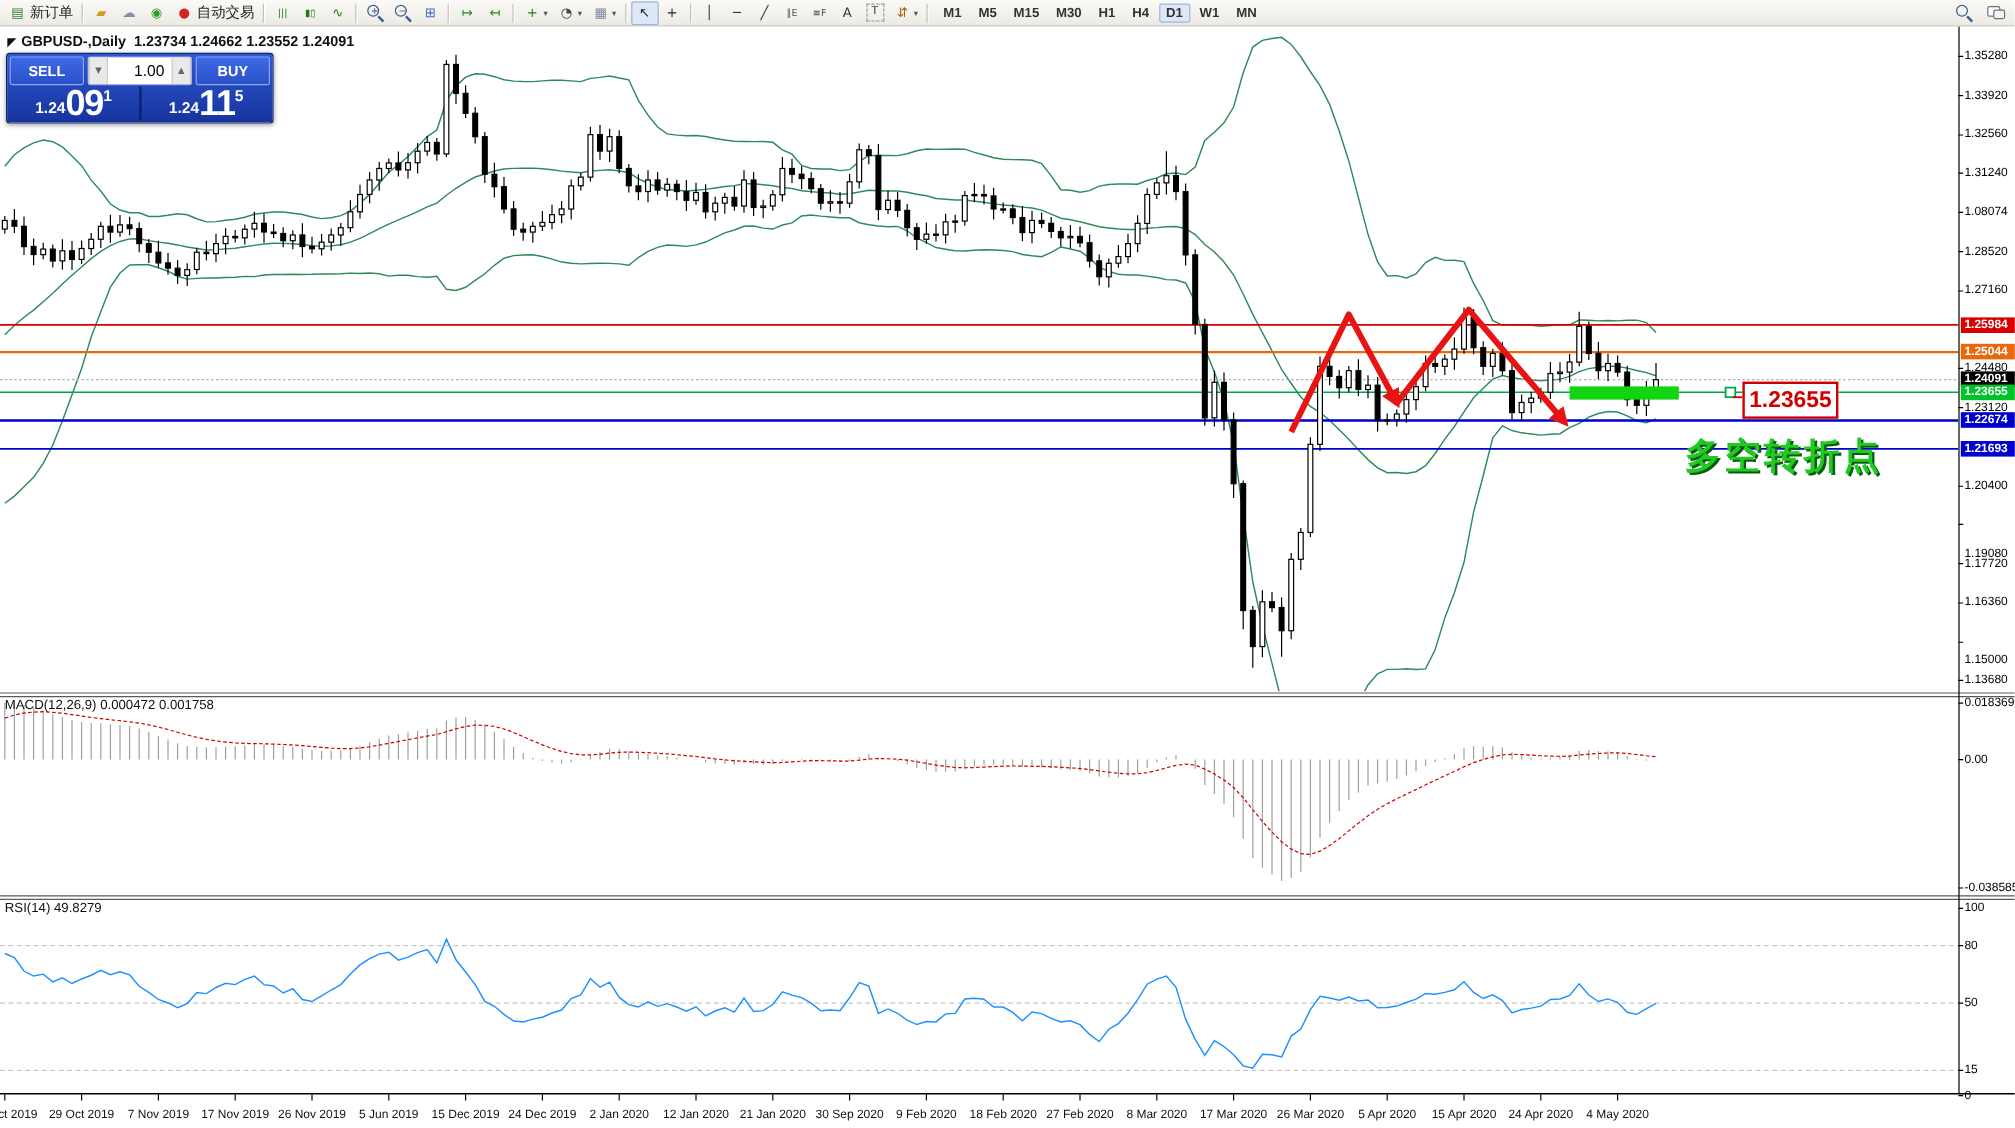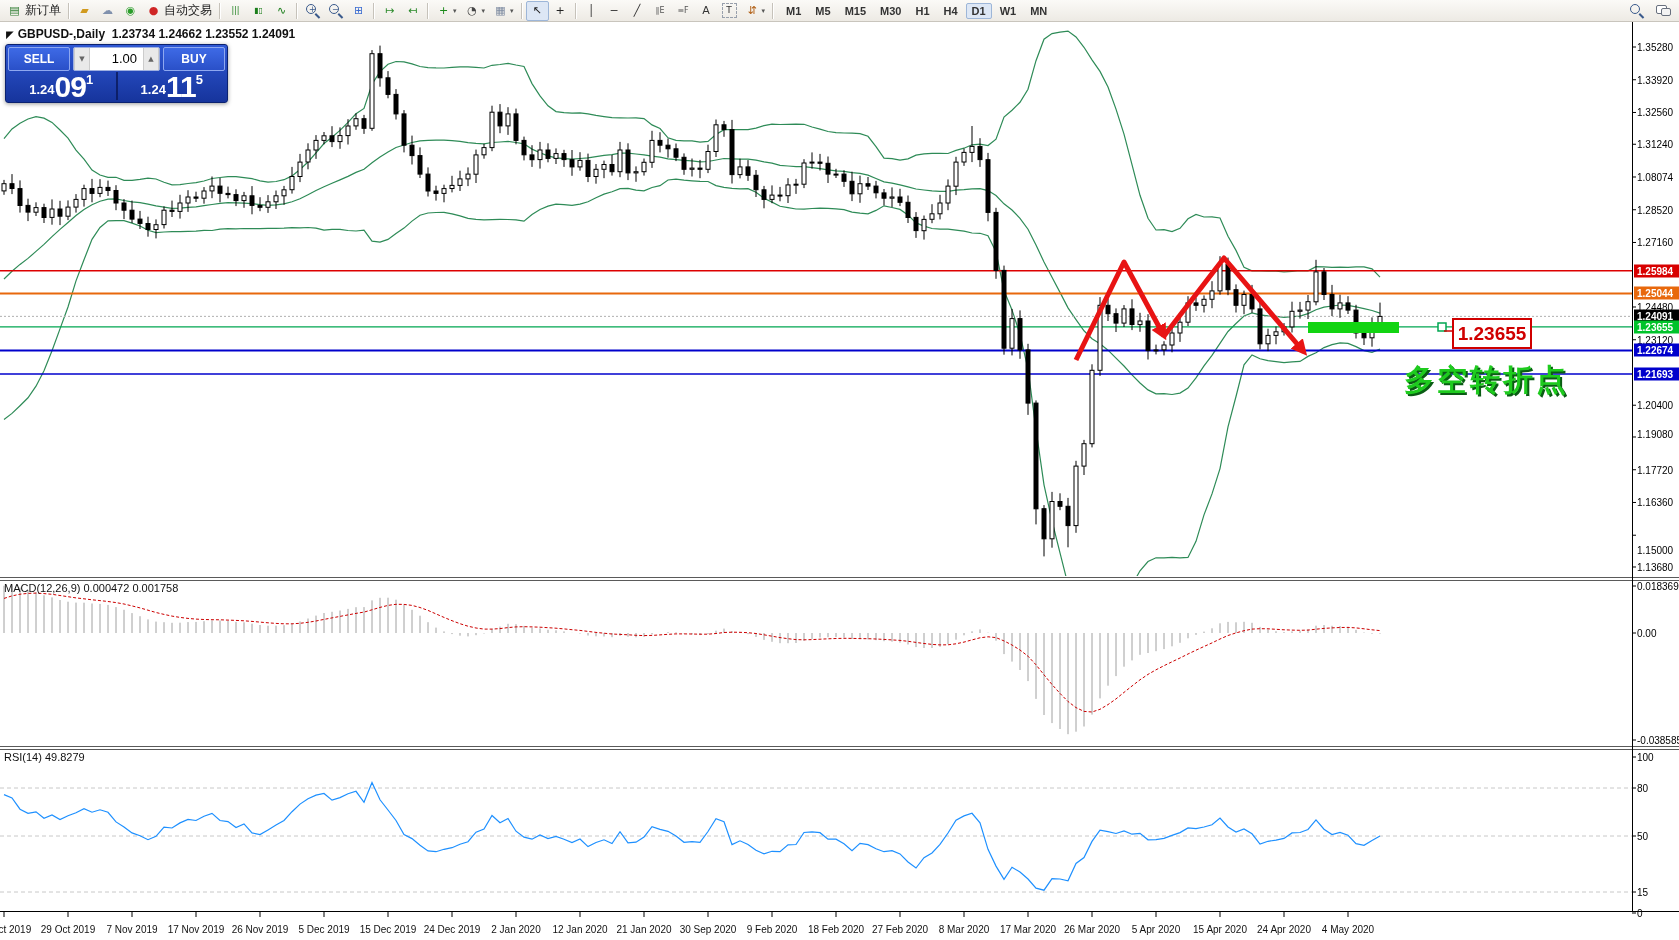--- a/index.html
+++ b/index.html
@@ -1139,21 +1139,21 @@
     <div class="ptick" style="top: 47px;">1.35280</div>
     <div class="ptick" style="top: 79.7406px;">1.33920</div>
     <div class="ptick" style="top: 112.481px;">1.32560</div>
     <div class="ptick" style="top: 144.259px;">1.31240</div>
     <div class="ptick" style="top: 177px;">1.08074</div>
     <div class="ptick" style="top: 209.74px;">1.28520</div>
     <div class="ptick" style="top: 242.481px;">1.27160</div>
     <div class="ptick" style="top: 306.999px;">1.24480</div>
     <div class="ptick" style="top: 339.74px;">1.23120</div>
     <div class="ptick" style="top: 405.221px;">1.20400</div>
-    <div class="ptick" style="top: 434px;">1.19080</div>
+    <div class="ptick" style="top: 462px;">1.19080</div>
     <div class="ptick" style="top: 469.739px;">1.17720</div>
     <div class="ptick" style="top: 502.48px;">1.16360</div>
     <div class="ptick" style="top: 550px;">1.15000</div>
     <div class="ptick" style="top: 566.998px;">1.13680</div>
     <div class="plabel" style="top: 270.792px; background: rgb(216, 0, 0);">1.25984</div>
     <div class="plabel" style="top: 293.421px; background: rgb(232, 104, 12);">1.25044</div>
     <div class="plabel" style="top: 316.364px; background: rgb(0, 0, 0);">1.24091</div>
     <div class="plabel" style="top: 326.86px; background: rgb(0, 195, 42);">1.23655</div>
     <div class="plabel" style="top: 350.477px; background: rgb(0, 0, 204);">1.22674</div>
     <div class="plabel" style="top: 374.093px; background: rgb(0, 0, 204);">1.21693</div>
@@ -1163,21 +1163,21 @@
     <div class="ptick" style="top: 757px;">100</div>
     <div class="ptick" style="top: 788px;">80</div>
     <div class="ptick" style="top: 836px;">50</div>
     <div class="ptick" style="top: 892px;">15</div>
     <div class="ptick" style="top: 913px;">0</div>
     <div class="dtick" style="left: 4px;">20 Oct 2019</div>
     <div class="dtick" style="left: 68px;">29 Oct 2019</div>
     <div class="dtick" style="left: 132px;">7 Nov 2019</div>
     <div class="dtick" style="left: 196px;">17 Nov 2019</div>
     <div class="dtick" style="left: 260px;">26 Nov 2019</div>
-    <div class="dtick" style="left: 324px;">5 Dec 2019</div>
+    <div class="dtick" style="left: 324px;">5 Jun 2019</div>
     <div class="dtick" style="left: 388px;">15 Dec 2019</div>
     <div class="dtick" style="left: 452px;">24 Dec 2019</div>
     <div class="dtick" style="left: 516px;">2 Jan 2020</div>
     <div class="dtick" style="left: 580px;">12 Jan 2020</div>
     <div class="dtick" style="left: 644px;">21 Jan 2020</div>
     <div class="dtick" style="left: 708px;">30 Sep 2020</div>
     <div class="dtick" style="left: 772px;">9 Feb 2020</div>
     <div class="dtick" style="left: 836px;">18 Feb 2020</div>
     <div class="dtick" style="left: 900px;">27 Feb 2020</div>
     <div class="dtick" style="left: 964px;">8 Mar 2020</div>

